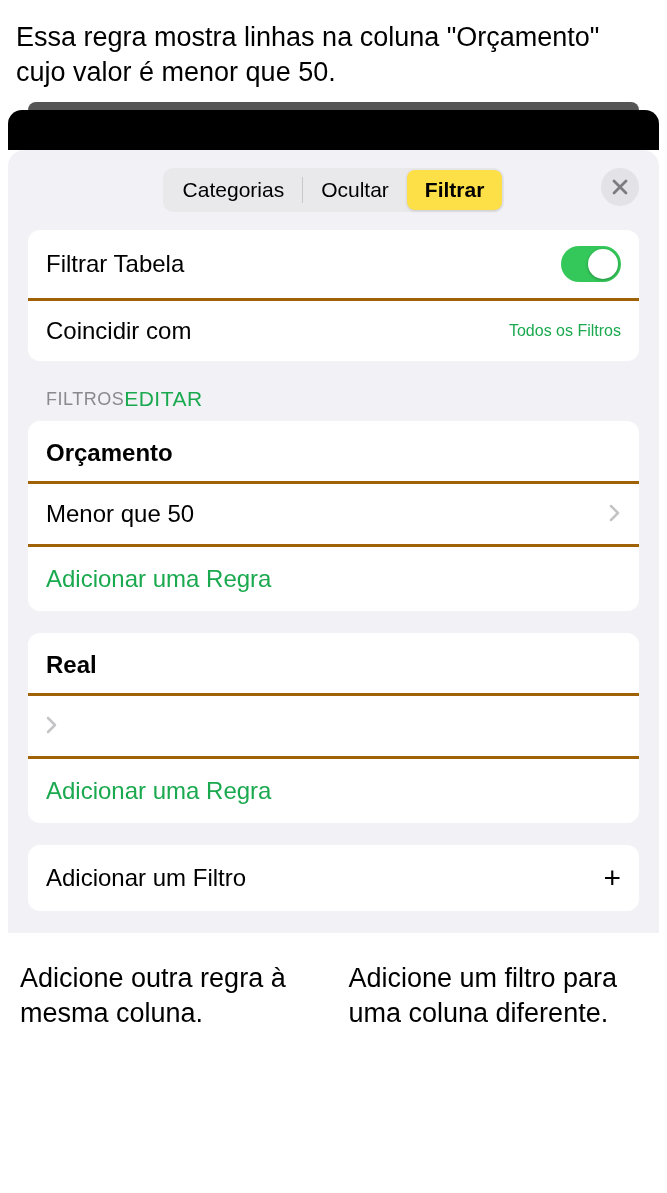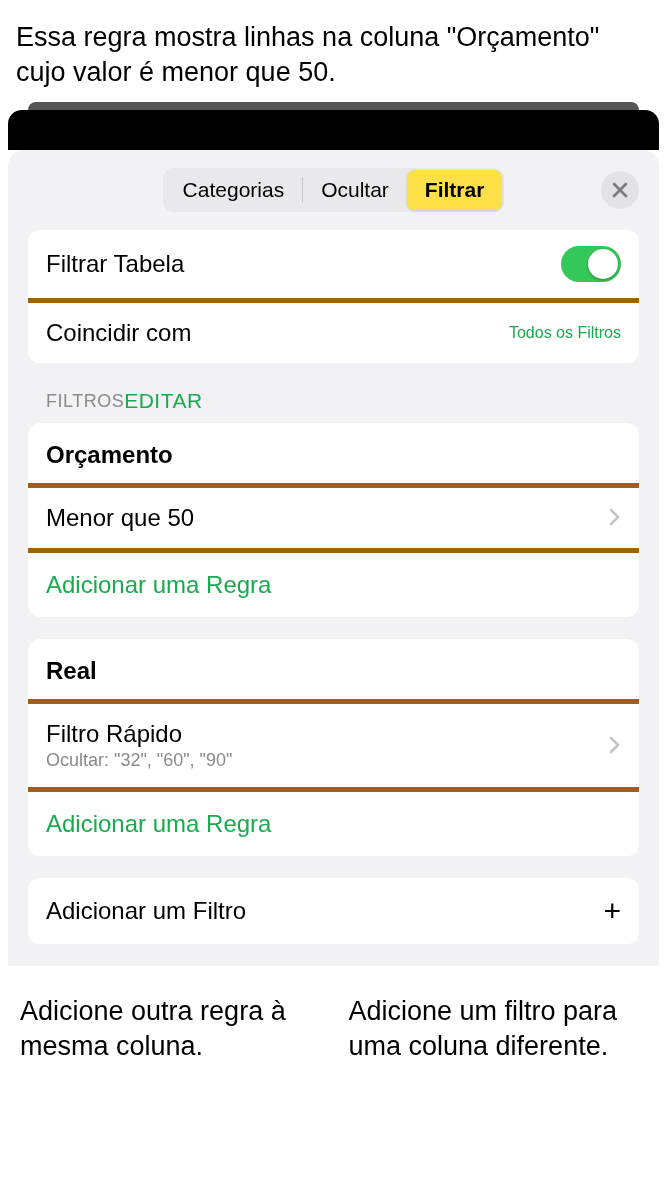--- a/index.html
+++ b/index.html
@@ -33,21 +33,21 @@
       border-radius: 10px 10px 0 0;
     }
     .sheet {
       background: #f2f2f6;
       margin: 0 8px;
       border-radius: 16px 16px 0 0;
       padding: 18px 20px 22px;
     }
     .header-row {
       display: flex;
-      align-items: center;
+      align-items: flex-start;
       justify-content: center;
       position: relative;
       margin-bottom: 18px;
     }
     .segmented {
       display: flex;
       background: #e9e9ec;
       border-radius: 10px;
       padding: 2px;
     }
@@ -91,21 +91,21 @@
     }
     .row {
       display: flex;
       align-items: center;
       justify-content: space-between;
       padding: 16px 18px;
       font-size: 24px;
       min-height: 60px;
     }
     .row-border {
-      border-top: 5px solid #a16207;
+      border-top: 3px solid #a16207;
     }
     .row-label {
       color: #000;
     }
     .row-value-green {
       color: #1aa94f;
       font-size: 16px;
     }
     .toggle {
       width: 60px;
@@ -236,24 +236,20 @@
               <path d="M2 2 L9 9 L2 16" stroke="#c4c4c7" stroke-width="2.5" fill="none" stroke-linecap="round" stroke-linejoin="round"></path>
             </svg>
         </span>
       </div>
       <div class="add-rule row-border">Adicionar uma Regra</div>
     </div>
 
     <div class="card" style="margin-bottom:22px;">
       <div class="group-title">Real</div>
       <div class="row row-border">
-        <div class="row-content">
-          <span class="row-label">Filtro Rápido</span>
-          <span class="row-sub">Ocultar: "32", "60", "90"</span>
-        </div>
         <span class="chevron">
           <svg width="12" height="18" viewBox="0 0 12 18">
               <path d="M2 2 L9 9 L2 16" stroke="#c4c4c7" stroke-width="2.5" fill="none" stroke-linecap="round" stroke-linejoin="round"></path>
             </svg>
         </span>
       </div>
       <div class="add-rule row-border">Adicionar uma Regra</div>
     </div>
 
     <div class="card" style="margin-bottom:0;">

